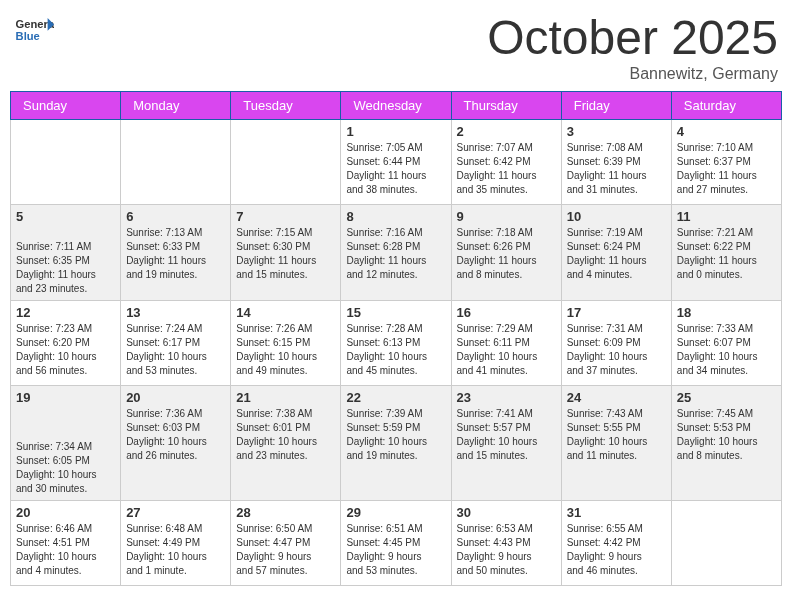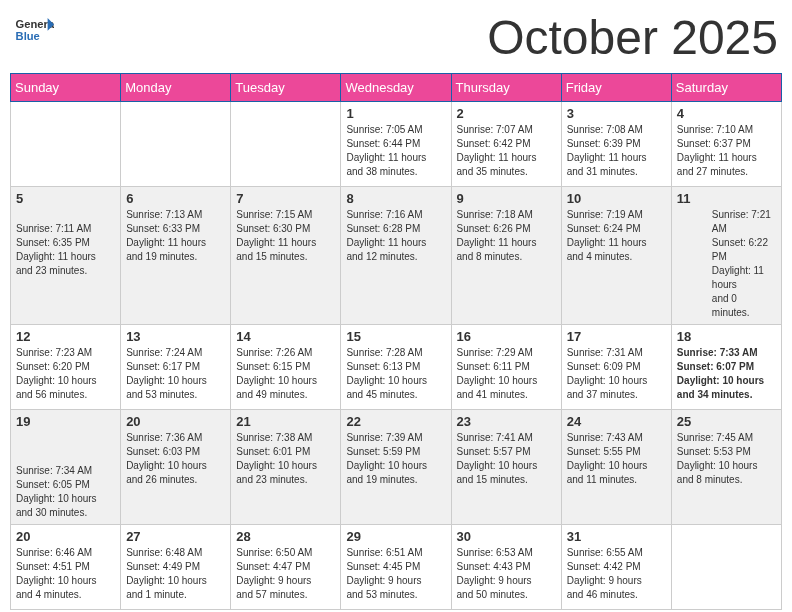--- a/index.html
+++ b/index.html
@@ -40,24 +40,24 @@
     .location-title {
       font-size: 16px;
       color: #555;
     }
     .calendar {
       width: 100%;
       border-collapse: collapse;
       border: 1px solid #ccc;
     }
     .calendar th {
-      background: #ec4899;
+      background: #d946ef;
       color: #fff;
       font-size: 13px;
-      padding: 6px 4px;
+      padding: 6px 12px;
       text-align: left;
       border: 1px solid #1a5fa8;
       font-weight: normal;
     }
     .calendar td {
       border: 1px solid #ccc;
       vertical-align: top;
       padding: 4px 5px;
       font-size: 10.5px;
       color: #333;
@@ -85,20 +85,21 @@
 <div class="header">
   <div class="logo">
     <svg class="logo-icon" viewBox="0 0 50 50">
       <text x="2" y="22" font-size="14" font-weight="bold" fill="#333">General</text>
       <text x="2" y="38" font-size="14" font-weight="bold" fill="#2a6db5">Blue</text>
       <polygon points="42,10 50,18 42,26" fill="#2a6db5"></polygon>
     </svg>
   </div>
   <div class="title-block">
     <div class="month-title">October 2025</div>
+    <div class="location-title">Bannewitz, Germany</div>
   </div>
 </div>
 
 <table class="calendar">
   <thead>
     <tr>
     <th>Sunday</th>
         <th>Monday</th>
         <th>Tuesday</th>
         <th>Wednesday</th>
@@ -179,21 +180,21 @@
         </td>
         <td>
           <span class="day-num">10</span>
           <div class="day-detail" style="white-space: pre-line;">Sunrise: 7:19 AM
 Sunset: 6:24 PM
 Daylight: 11 hours
 and 4 minutes.</div>
         </td>
         <td>
           <span class="day-num">11</span>
-          <div class="day-detail" style="white-space: pre-line; margin-left: 35px;">Sunrise: 7:21 AM
+          <div class="day-detail" style="white-space: pre-line;">Sunrise: 7:21 AM
 Sunset: 6:22 PM
 Daylight: 11 hours
 and 0 minutes.</div>
         </td>
       </tr>
       <tr class="week-row">
         <td>
           <span class="day-num">12</span>
           <div class="day-detail" style="white-space: pre-line;">Sunrise: 7:23 AM
 Sunset: 6:20 PM
@@ -230,21 +231,21 @@
         </td>
         <td>
           <span class="day-num">17</span>
           <div class="day-detail" style="white-space: pre-line;">Sunrise: 7:31 AM
 Sunset: 6:09 PM
 Daylight: 10 hours
 and 37 minutes.</div>
         </td>
         <td>
           <span class="day-num">18</span>
-          <div class="day-detail" style="white-space: pre-line; font-weight: bold;">Sunrise: 7:33 AM
+          <div class="day-detail" style="white-space: pre-line;">Sunrise: 7:33 AM
 Sunset: 6:07 PM
 Daylight: 10 hours
 and 34 minutes.</div>
         </td>
       </tr>
       <tr class="week-row alt-row">
         <td>
           <span class="day-num">19</span>
           <div class="day-detail" style="white-space: pre-line; margin-top: 35px;">Sunrise: 7:34 AM
 Sunset: 6:05 PM

